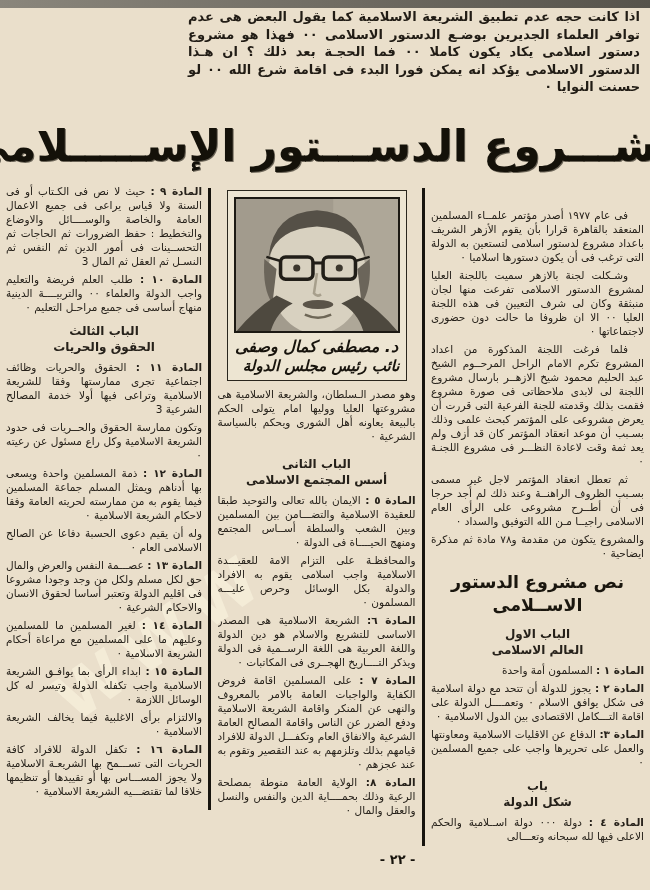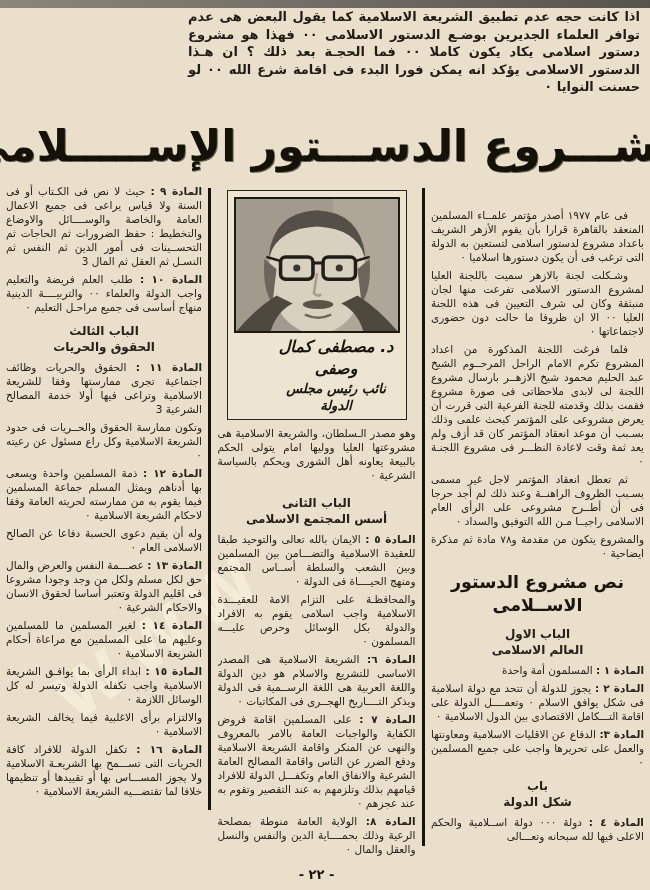--- a/index.html
+++ b/index.html
@@ -54,24 +54,24 @@
   .article .lbl{font-weight:bold;}
   .bab{font-weight:bold;text-align:center;font-size:12px;line-height:16px;margin:9px 0 5px 0;}
   .heading-lg{font-weight:bold;text-align:center;font-size:17.5px;line-height:23px;margin:11px 0 4px 0;color:#1a160e;}
   
   .photo-frame{
     width:180px;margin:6px auto 6px auto;border:1px solid #2a261d;
     padding:6px 6px 3px 6px;box-sizing:border-box;background:rgba(238,234,216,.55);
   }
   .photo-inner{border:2px solid #1c1913;height:132px;overflow:hidden;background:#a39d90;}
   .photo-inner svg{display:block;width:100%;height:100%;}
-  .caption{text-align:center;font-weight:bold;font-style:italic;color:#17130c;margin-left:39px;}
+  .caption{text-align:center;font-weight:bold;font-style:italic;color:#17130c;}
   .caption .cap-name{font-size:16px;line-height:22px;margin-top:3px;}
-  .caption .cap-role{font-size:13px;line-height:17px;margin-bottom:2px;}
-  .page-num{margin-top:auto;text-align:center;font-weight:bold;font-size:13px;letter-spacing:2px;padding-bottom:8px;color:#17130c;}
+  .caption .cap-role{font-size:15px;line-height:17px;margin-bottom:2px;text-align:right;}
+  .page-num{margin-top:auto;font-weight:bold;font-size:13px;letter-spacing:2px;padding-bottom:23px;color:#17130c;}
 </style>
 </head>
 <body>
 
 <div class="page">
 
   <div class="scan-edge"></div>
   <div class="watermark">WWW</div>
 
   <div class="intro">اذا كانت حجه عدم تطبيق الشريعة الاسلامية كما يقول البعض هى عدم توافر العلماء الجديرين بوضـع الدستور الاسلامى ٠٠ فهذا هو مشروع دستور اسلامى يكاد يكون كاملا ٠٠ فما الحجـة بعد ذلك ؟ ان هـذا الدستور الاسلامى يؤكد انه يمكن فورا البدء فى اقامة شرع الله ٠٠ لو حسنت النوايا ٠</div>

